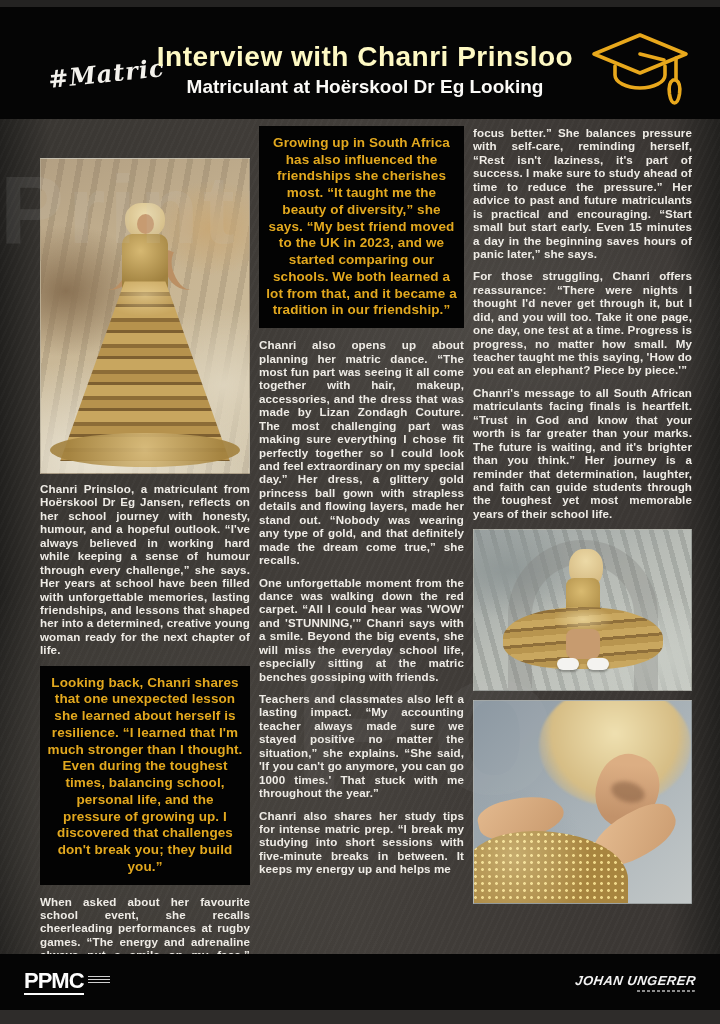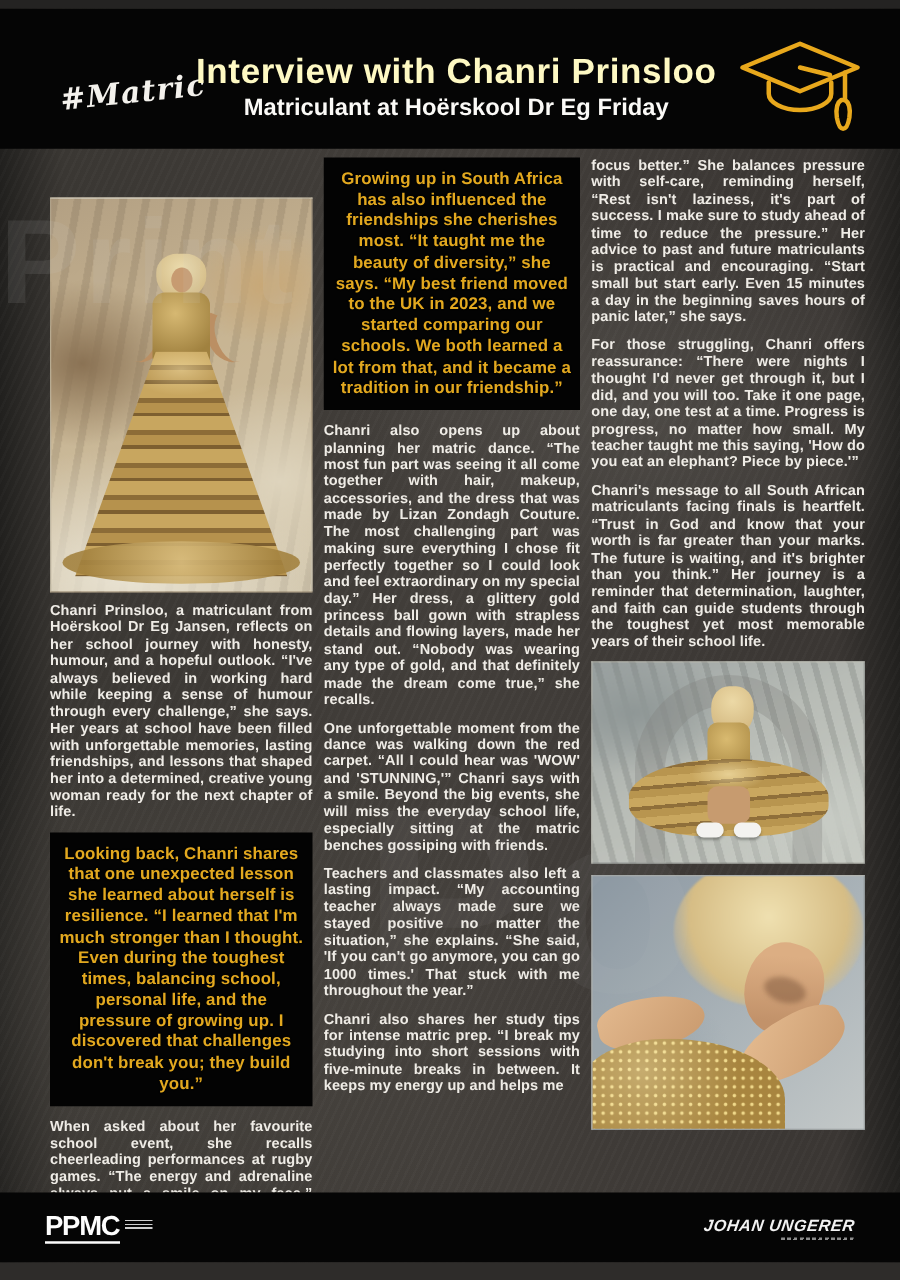--- a/index.html
+++ b/index.html
@@ -120,21 +120,21 @@
 
   
   .wm{position:absolute;color:#cfcfcf;font-weight:700;pointer-events:none;z-index:5;
     font-family:"Liberation Sans",sans-serif;}
   .wm1{left:0px;top:155px;font-size:96px;opacity:0.10;letter-spacing:4px;}
   .wm2{left:290px;top:600px;font-size:210px;opacity:0.05;}
   .wm3{left:585px;top:130px;font-size:110px;opacity:0.06;}
 
   
   .footer{position:absolute;left:0;right:0;bottom:14px;height:56px;background:#050505;
-    display:flex;align-items:center;justify-content:space-between;padding:0 36px;box-sizing:border-box;}
+    display:flex;align-items:center;justify-content:space-between;padding:0 24px;box-sizing:border-box;}
   .botstrip{position:absolute;left:0;right:0;bottom:0;height:14px;background:#2e2c2a;}
   .ppmc{color:#fdfdfd;font-size:22px;font-weight:700;letter-spacing:-1px;
     border-bottom:2px solid #fdfdfd;line-height:1;padding-bottom:1px;position:relative;}
   .ppmc::after{content:"";position:absolute;right:-26px;top:6px;width:22px;height:8px;
     background:repeating-linear-gradient(180deg,#cfcfcf 0 1px,transparent 1px 3px);}
   .issue{color:#e0a91f;font-size:13.5px;font-weight:700;letter-spacing:0.2px;}
   .ju{color:#f2f2f2;font-size:13px;font-weight:700;font-style:italic;letter-spacing:0.5px;
     transform:skewX(-8deg);text-align:right;}
   .ju .tag{display:block;height:2px;width:58px;margin:2px 0 0 auto;
     background:repeating-linear-gradient(90deg,#8d8d8d 0 3px,transparent 3px 5px);}
@@ -142,21 +142,21 @@
 </head>
 <body>
 
 <div class="page">
   <div class="topstrip"></div>
 
   <div class="header">
     <div class="hashtag">#Matric</div>
     <div class="titlewrap">
       <div class="title">Interview with Chanri Prinsloo</div>
-      <div class="subtitle">Matriculant at Hoërskool Dr Eg Friday</div>
+      <div class="subtitle">Matriculant at Hoërskool Dr Eg Looking</div>
     </div>
     <svg class="capicon" viewBox="0 0 104 88">
       <g fill="none" stroke="#e8a81c" stroke-width="3.6" stroke-linejoin="round" stroke-linecap="round">
         <polygon points="52,6 98,25 52,44 6,25"></polygon>
         <path d="M52,25 L76,31"></path>
         <path d="M27,37 v9 a25,13 0 0 0 50,0 v-9"></path>
         <path d="M88,29 v22"></path>
         <path d="M88,51 q5,3 3.5,14 q-1.5,9 -5,9 q-3.5,0 -5,-9 q-1.5,-11 3.5,-14 z"></path>
       </g>
     </svg>

